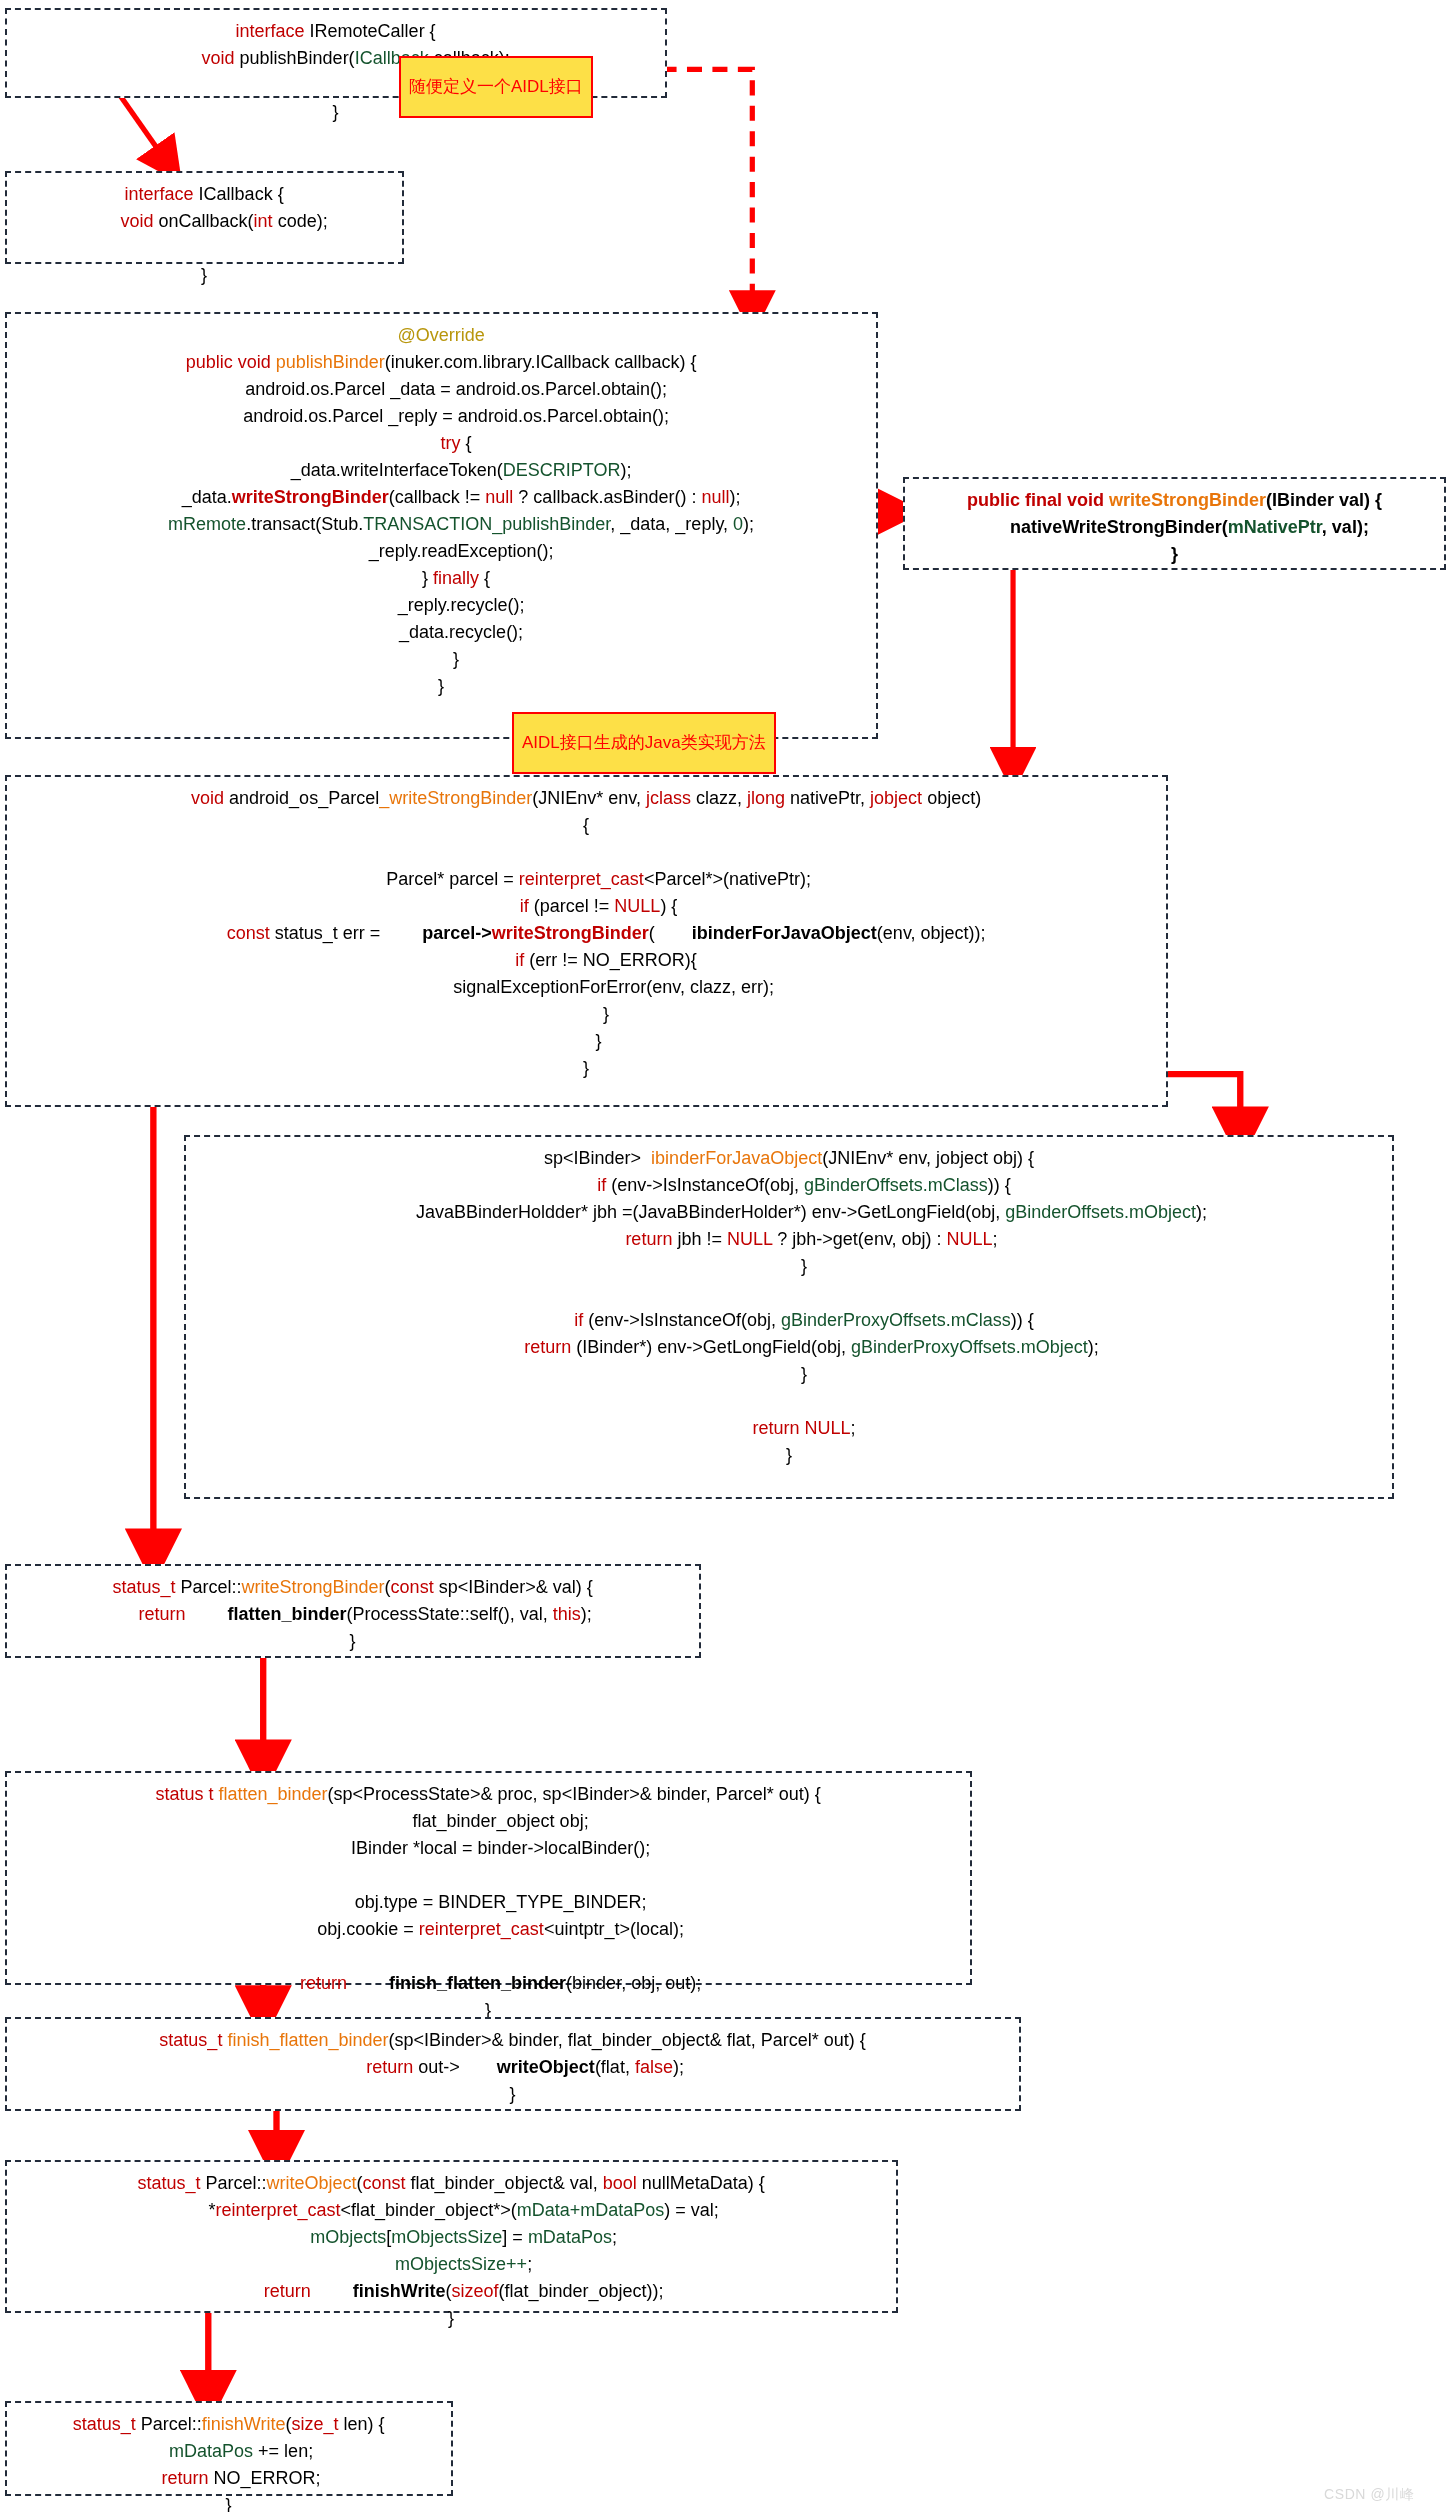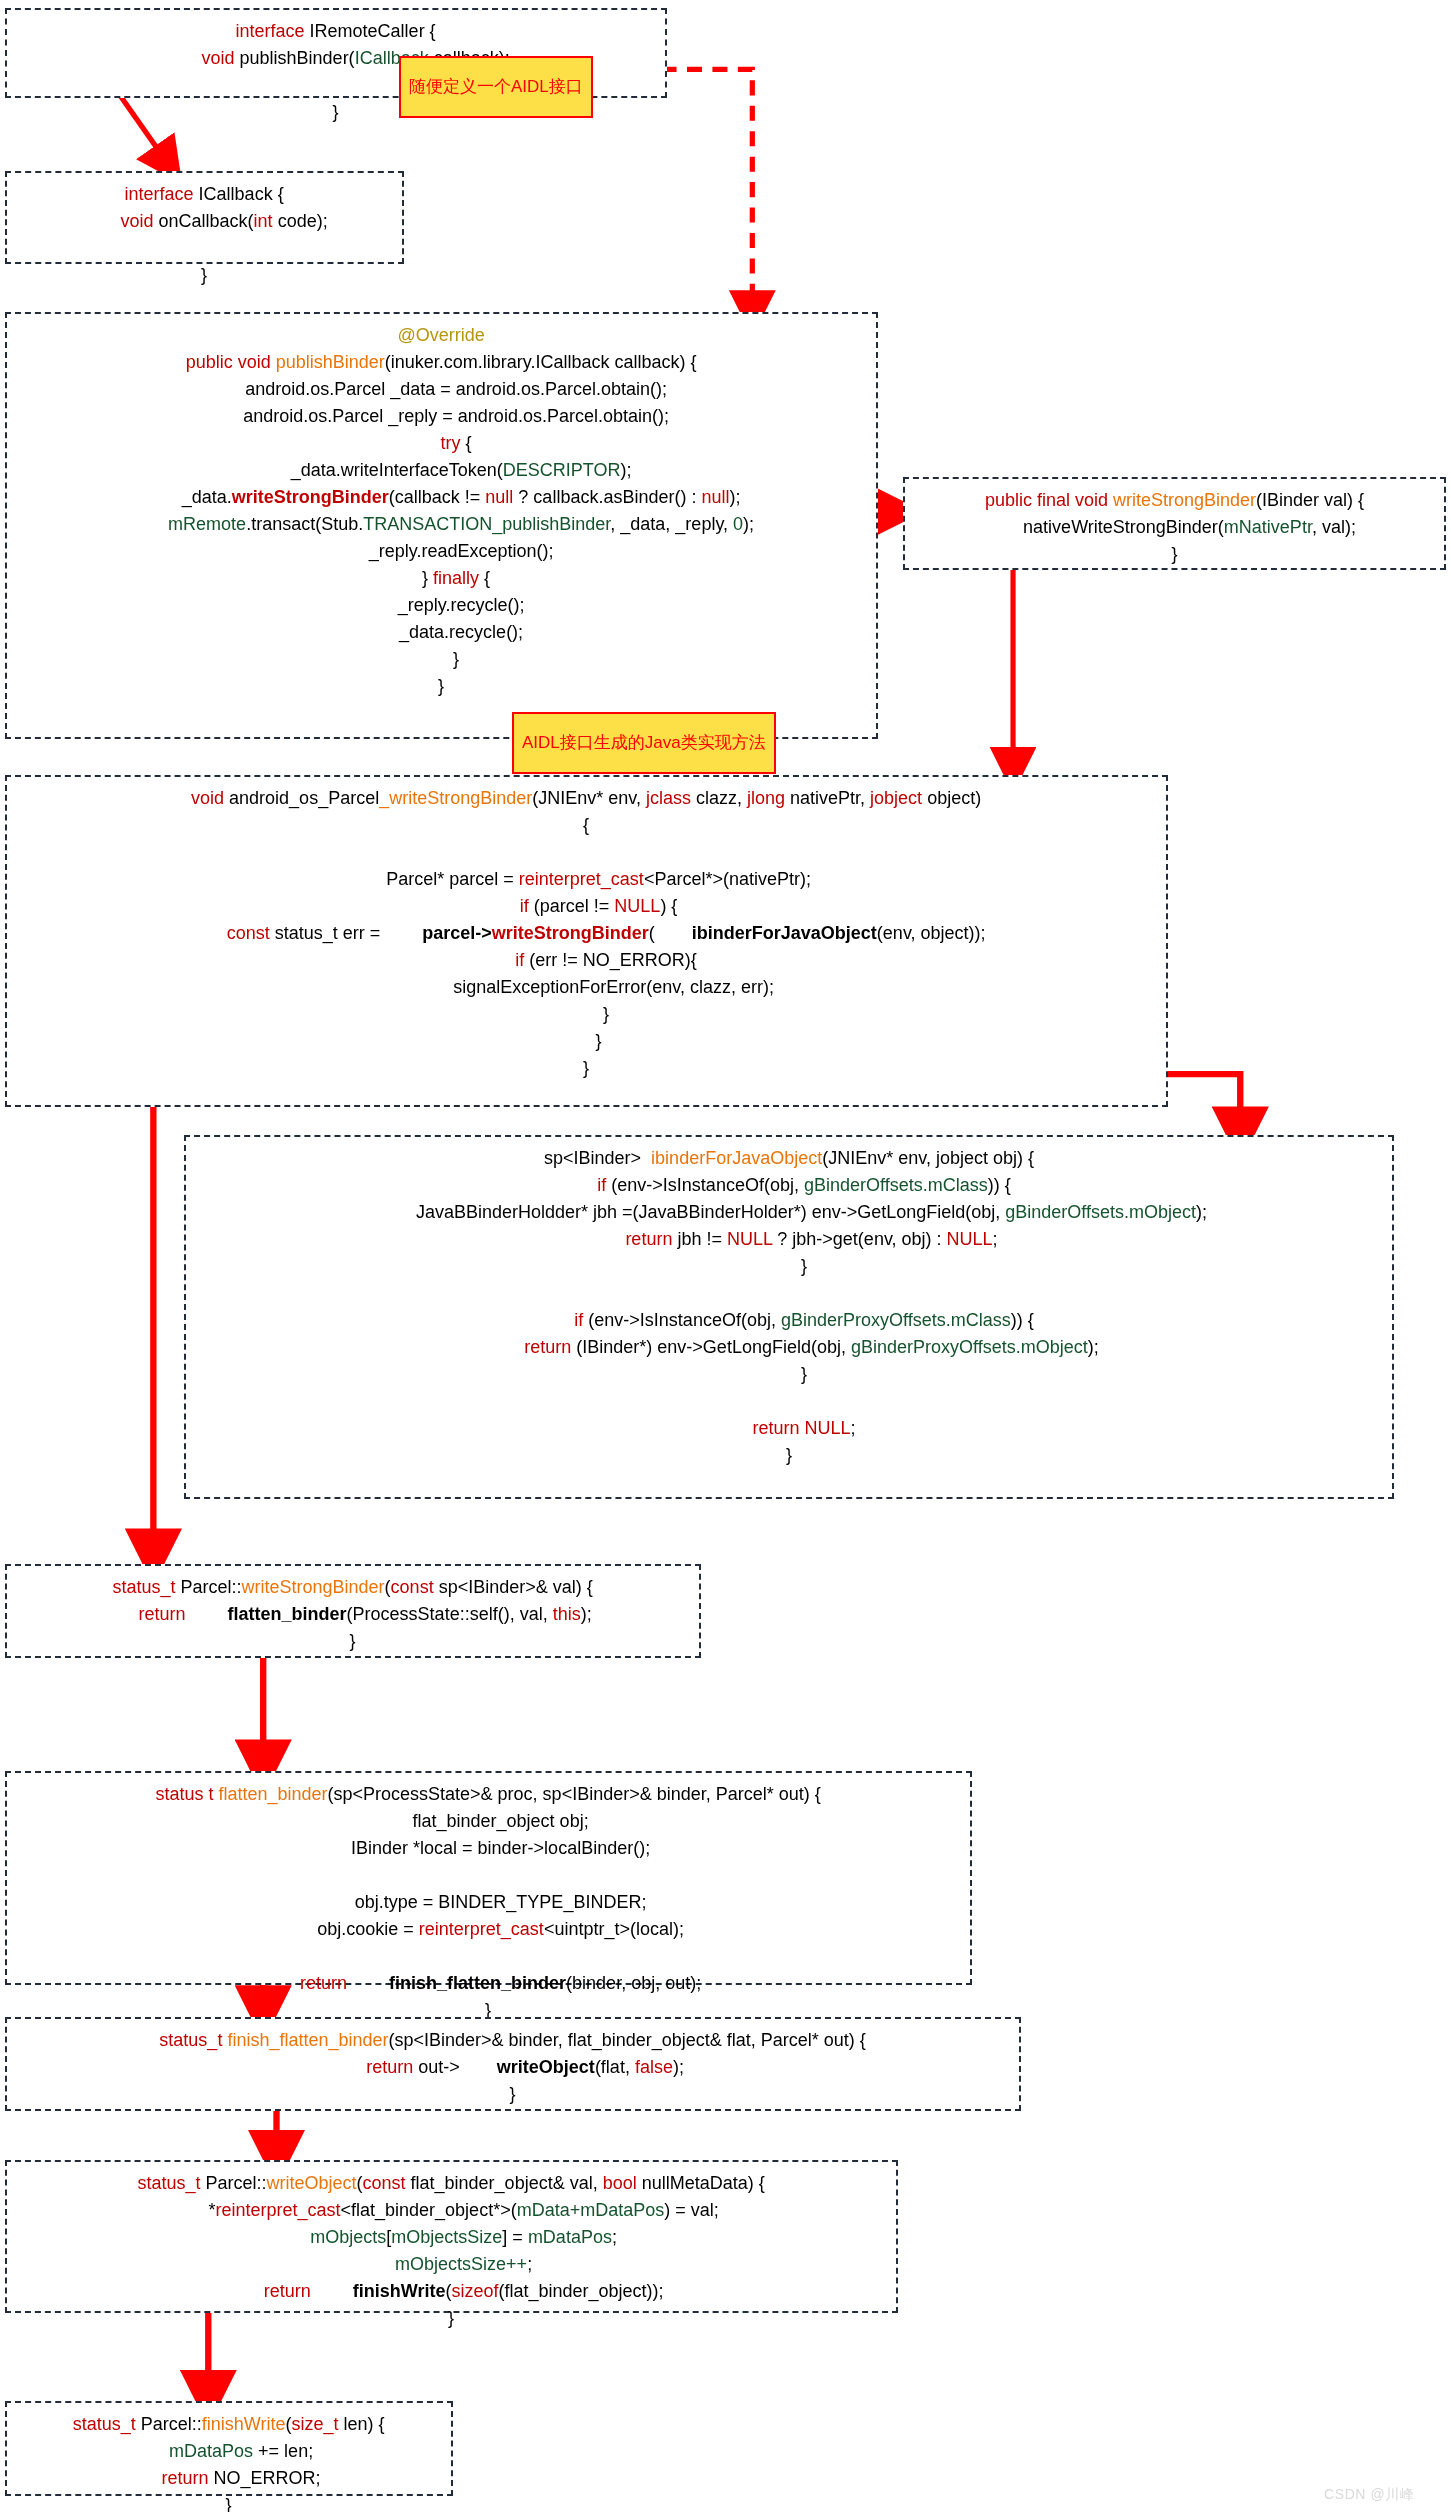--- a/index.html
+++ b/index.html
@@ -114,21 +114,21 @@
         <span class="blu">mRemote</span>.transact(Stub.<span class="blu">TRANSACTION_publishBinder</span>, _data, _reply, <span class="blu">0</span>);
         _reply.readException();
       } <span class="kw">finally</span> {
         _reply.recycle();
         _data.recycle();
       }
 }</div>
   </div>
   <div class="note" style="left:512px;top:712px;">AIDL接口生成的Java类实现方法</div>
 
-  <div class="codebox" style="left:903px;top:477px;width:543px;height:93px;">
+  <div class="codebox" style="left:903px;top:477px;width:543px;height:93px;font-weight:bold;">
     <div class="code"><span class="kw">public final void</span> <span class="fn">writeStrongBinder</span>(IBinder val) {
       nativeWriteStrongBinder(<span class="blu">mNativePtr</span>, val);
 }</div>
   </div>
 
   <div class="codebox" style="left:4.6px;top:775px;width:1163px;height:332px;">
     <div class="code"><span class="kw">void</span> android_os_Parcel<span class="fn">_writeStrongBinder</span>(JNIEnv* env, <span class="kw">jclass</span> clazz, <span class="kw">jlong</span> nativePtr, <span class="kw">jobject</span> object)
 {
 
      Parcel* parcel = <span class="kw">reinterpret_cast</span>&lt;Parcel*&gt;(nativePtr);

